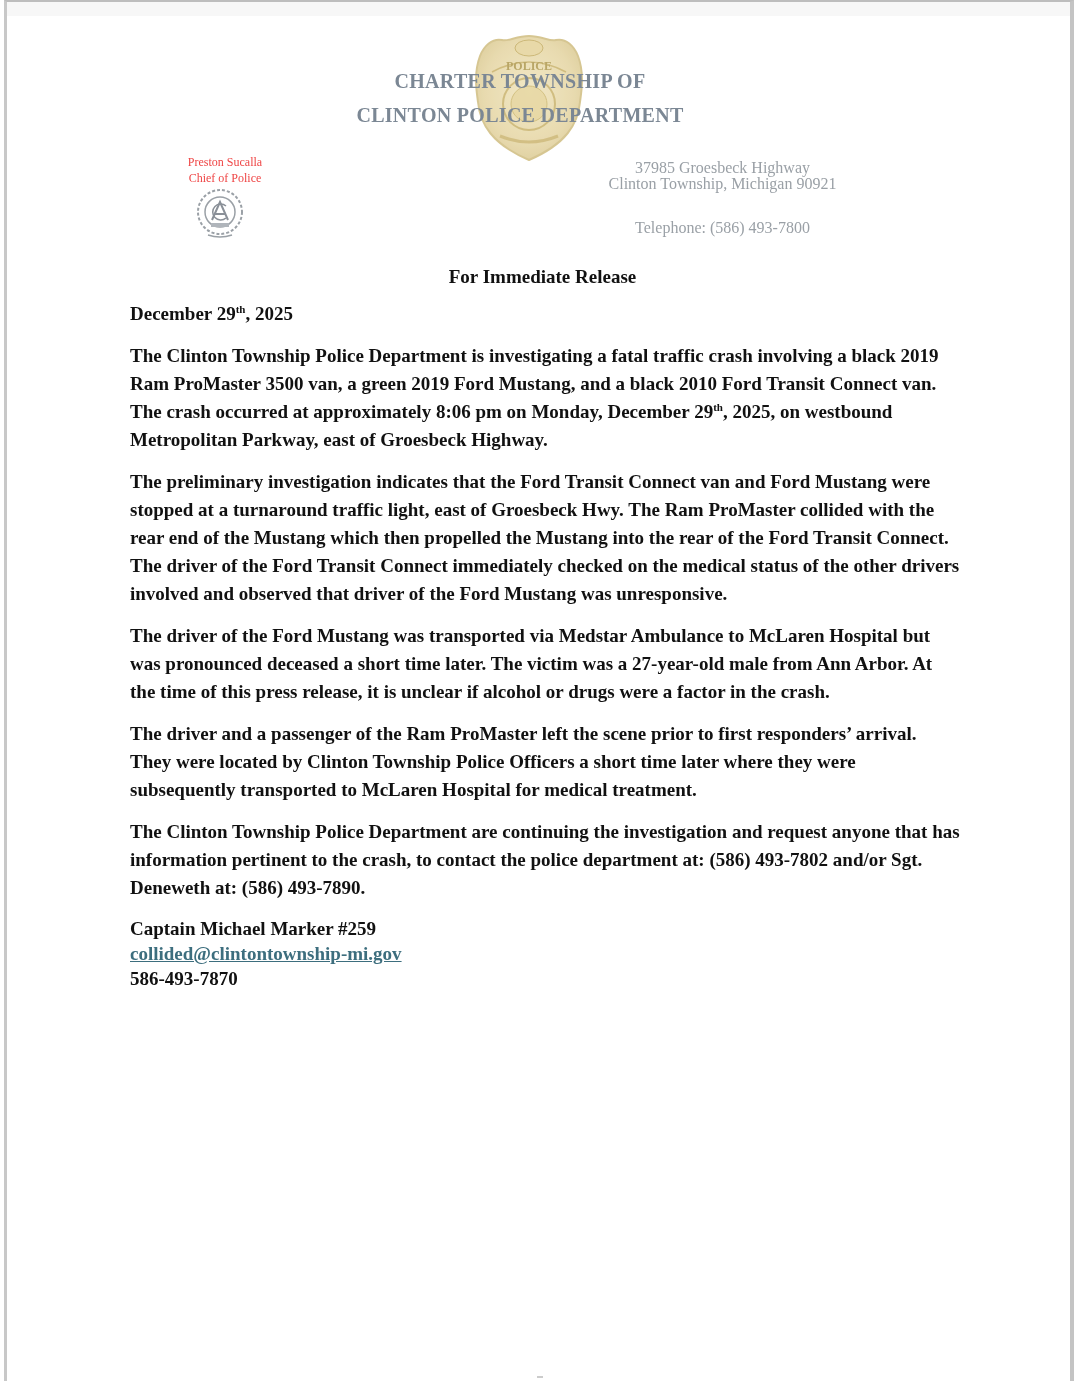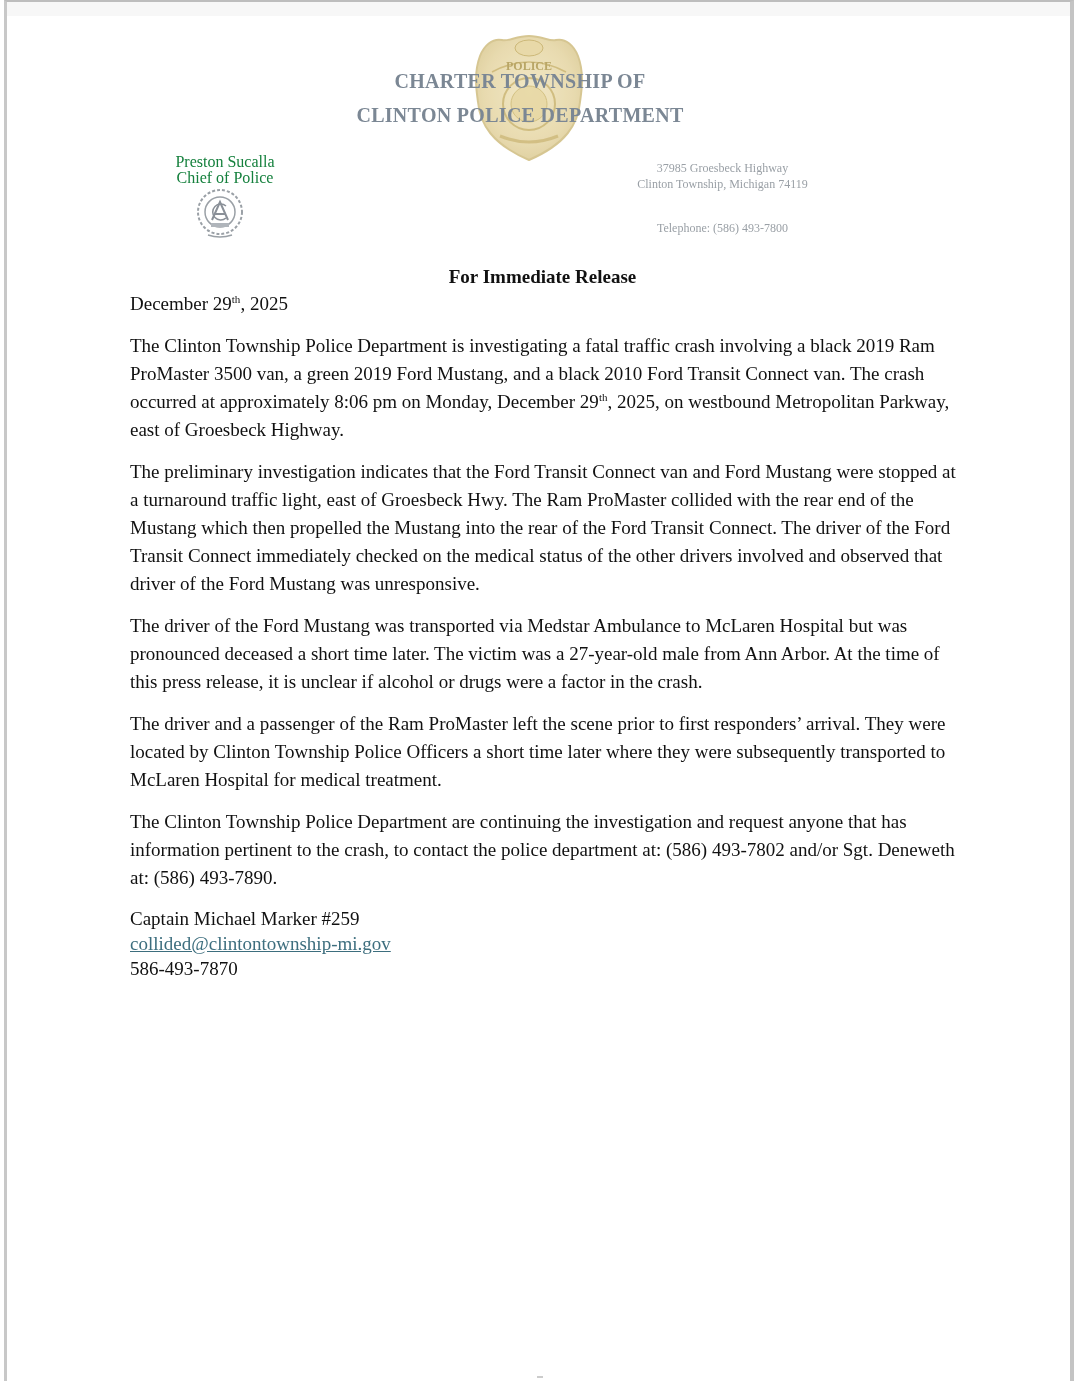--- a/index.html
+++ b/index.html
@@ -62,61 +62,62 @@
       line-height: 34px;
       letter-spacing: 0.3px;
     }
     .dept-title div { white-space: nowrap; }
     .chief-block {
       position: absolute;
       left: 160px;
       top: 154px;
       width: 130px;
       text-align: center;
-      color: #15803d;
-      font-size: 16px;
+      color: #ef4444;
+      font-size: 12px;
       line-height: 16px;
     }
     .seal {
       position: absolute;
       left: 194px;
       top: 186px;
       width: 52px;
       height: 54px;
     }
     .address-block {
       position: absolute;
       left: 580px;
       top: 160px;
       width: 285px;
       text-align: center;
       color: #9aa0a6;
-      font-size: 12px;
+      font-size: 16px;
       line-height: 16px;
     }
     .address-block .phone { margin-top: 28px; }
 
     .release-heading {
       position: absolute;
       left: 0;
       top: 266px;
       width: 1085px;
       text-align: center;
       font-weight: bold;
       font-size: 19px;
       color: #111;
     }
     .content {
       position: absolute;
       left: 130px;
-      top: 290px;
+      top: 300px;
       width: 830px;
       font-size: 19px;
       line-height: 28px;
       color: #111;
+      font-weight: bold;
     }
     .content p {
       margin: 0 0 14px 0;
     }
     .content sup {
       font-size: 11px;
       line-height: 0;
       vertical-align: 7px;
     }
     .date-line { margin-bottom: 14px !important; }
@@ -174,21 +175,21 @@
     <circle cx="26" cy="26" r="22" fill="none" stroke="#9aa0a6" stroke-width="2" stroke-dasharray="3 2"></circle>
     <circle cx="26" cy="26" r="15" fill="none" stroke="#9aa0a6" stroke-width="1.5"></circle>
     <path d="M18 34 L26 16 L34 34 M21 28 L31 28" fill="none" stroke="#8a9098" stroke-width="2"></path>
     <path d="M32 20 A8 8 0 1 0 32 32" fill="none" stroke="#8a9098" stroke-width="1.5"></path>
     <rect x="17" y="37" width="18" height="4" fill="#b0b5bb"></rect>
     <path d="M14 49 Q26 53 38 49" fill="none" stroke="#9aa0a6" stroke-width="1.5"></path>
   </svg>
 
   <div class="address-block">
     <div>37985 Groesbeck Highway</div>
-    <div>Clinton Township, Michigan 74119</div>
+    <div>Clinton Township, Michigan 90921</div>
     <div class="phone">Telephone: (586) 493-7800</div>
   </div>
 </div>
 
 <div class="release-heading">For Immediate Release</div>
 
 <div class="content">
   <p class="date-line"><span>December 29</span><sup>th</sup><span>, 2025</span></p>
 
   <p><span>The Clinton Township Police Department is investigating a fatal traffic crash involving a black 2019 Ram ProMaster 3500 van, a green 2019 Ford Mustang, and a black 2010 Ford Transit Connect van.  The crash occurred at approximately 8:06 pm on Monday, December 29</span><sup>th</sup><span>, 2025, on westbound Metropolitan Parkway, east of Groesbeck Highway.</span></p>

